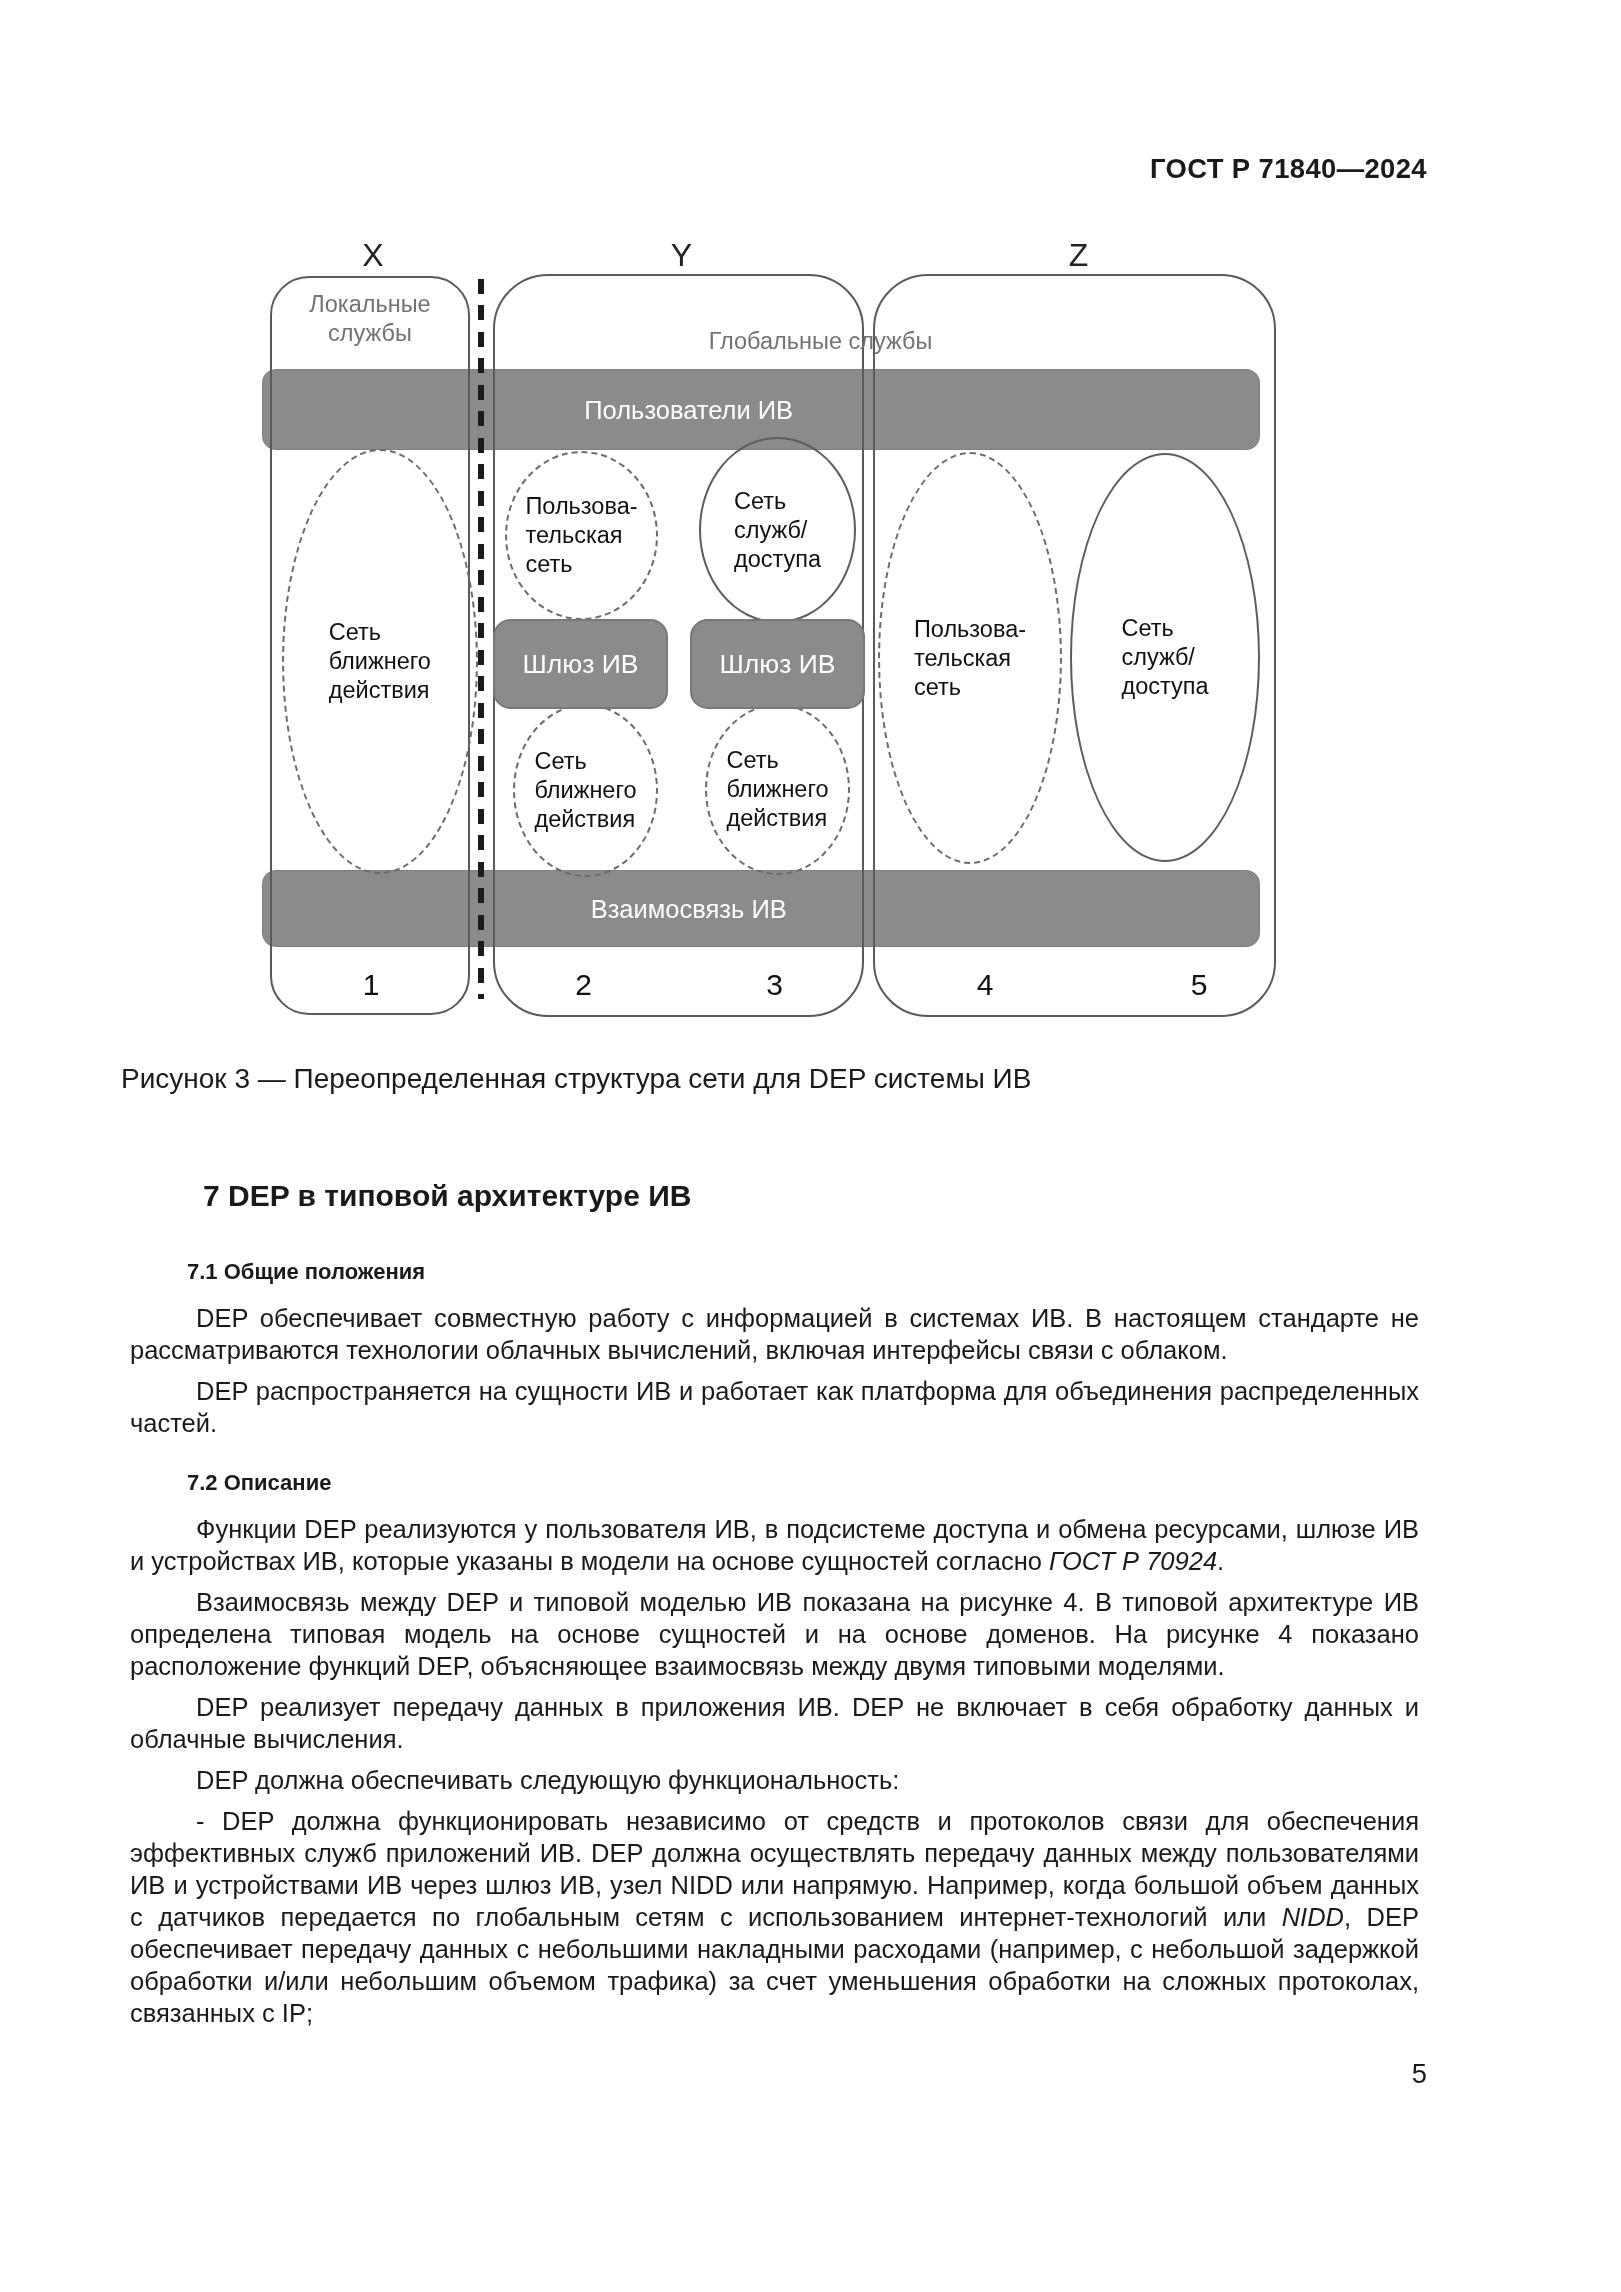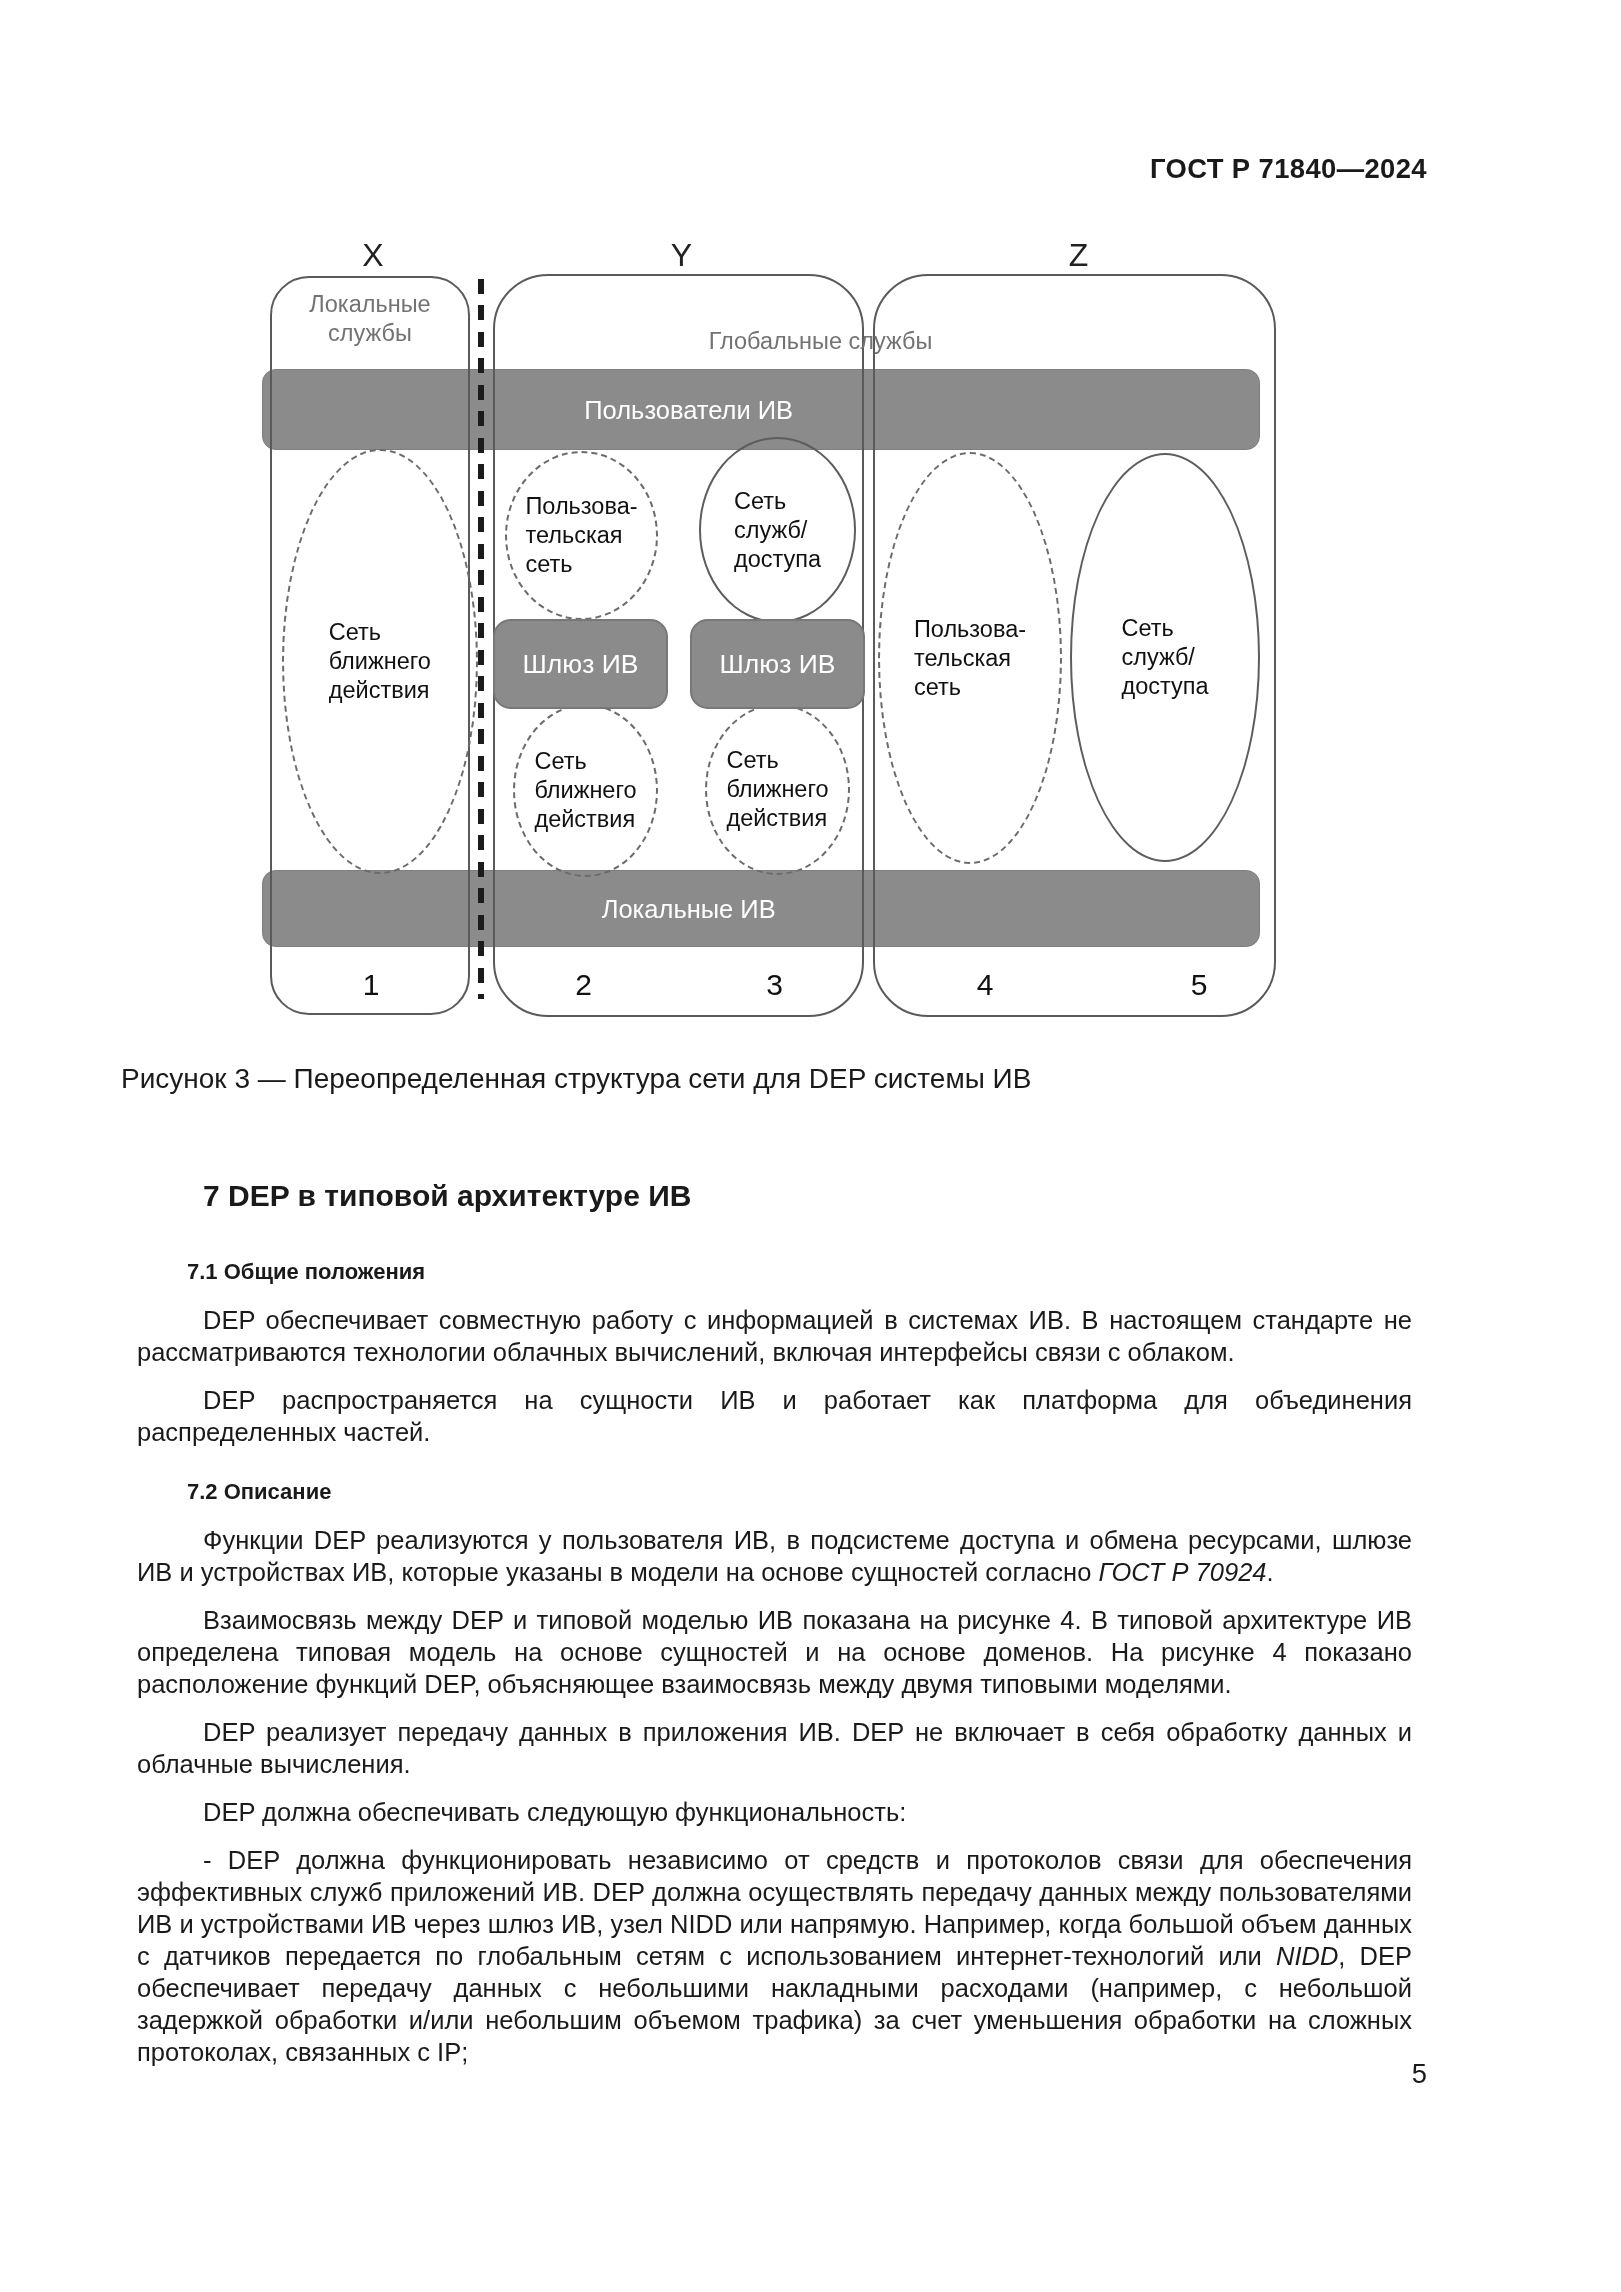--- a/index.html
+++ b/index.html
@@ -90,21 +90,21 @@
     font-size:28px;
   }
 
   
   .doc-body {
     position:absolute; left:121px; top:1161px; width:1307px;
     font-size:25.5px; line-height:32px;
   }
   .blk-h1 { font-size:30px; font-weight:bold; line-height:37px; padding-left:66px; margin:16px; }
   .blk-h2 { font-size:22px; font-weight:bold; line-height:33px; padding-left:66px; margin:41px 0 13.7px 0; }
-  .blk-p  { margin:16px; text-align:justify; text-indent:66px; }
+  .blk-p  { margin:9px; text-align:justify; text-indent:66px; }
   .blk-p + .blk-h2 { margin-top:27.4px; }
   .it { font-style:italic; }
 </style>
 </head>
 <body>
 
 <div class="page">
 
   <div class="gost-header">ГОСТ Р 71840—2024</div>
 
@@ -115,21 +115,21 @@
     <div class="domain-label dl-z">Z</div>
 
     <div class="cont cont-x"></div>
     <div class="cont cont-y"></div>
     <div class="cont cont-z"></div>
 
     <div class="bar bar-users">
       <span class="bar-label">Пользователи ИВ</span>
     </div>
     <div class="bar bar-devices">
-      <span class="bar-label">Локальные ИВ</span>
+      <span class="bar-label">Взаимосвязь ИВ</span>
     </div>
 
     <div class="cont-title title-local">Локальные
 службы</div>
     <div class="cont-title title-global">Глобальные службы</div>
 
     <div class="ell dashed ell-x">Сеть
 ближнего
 действия</div>
 

